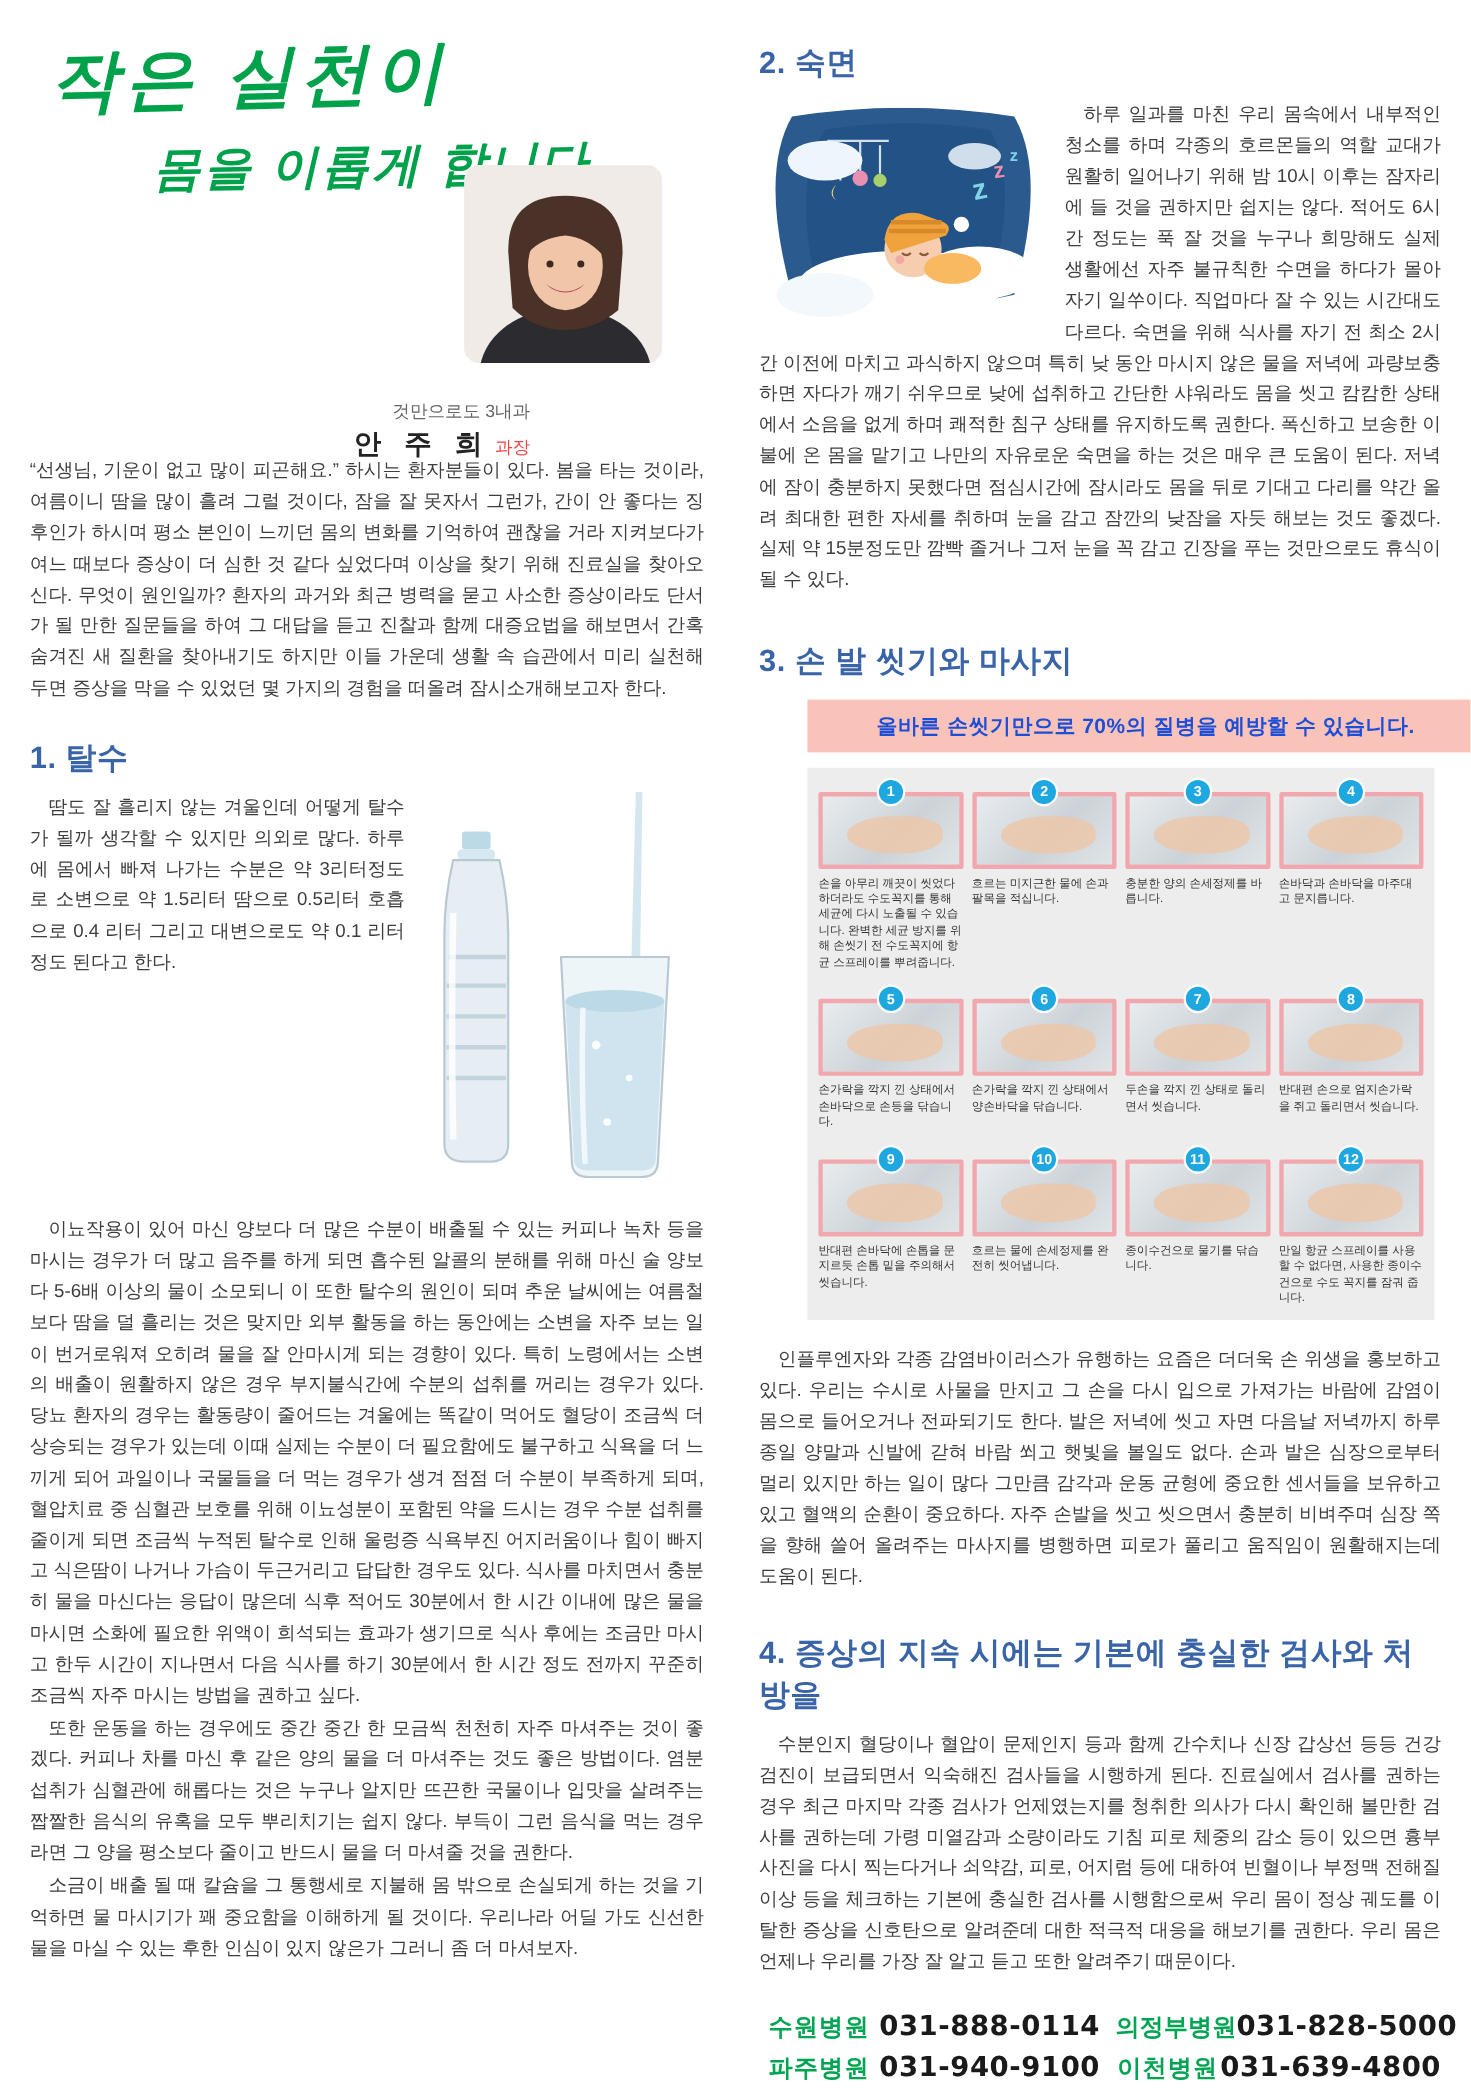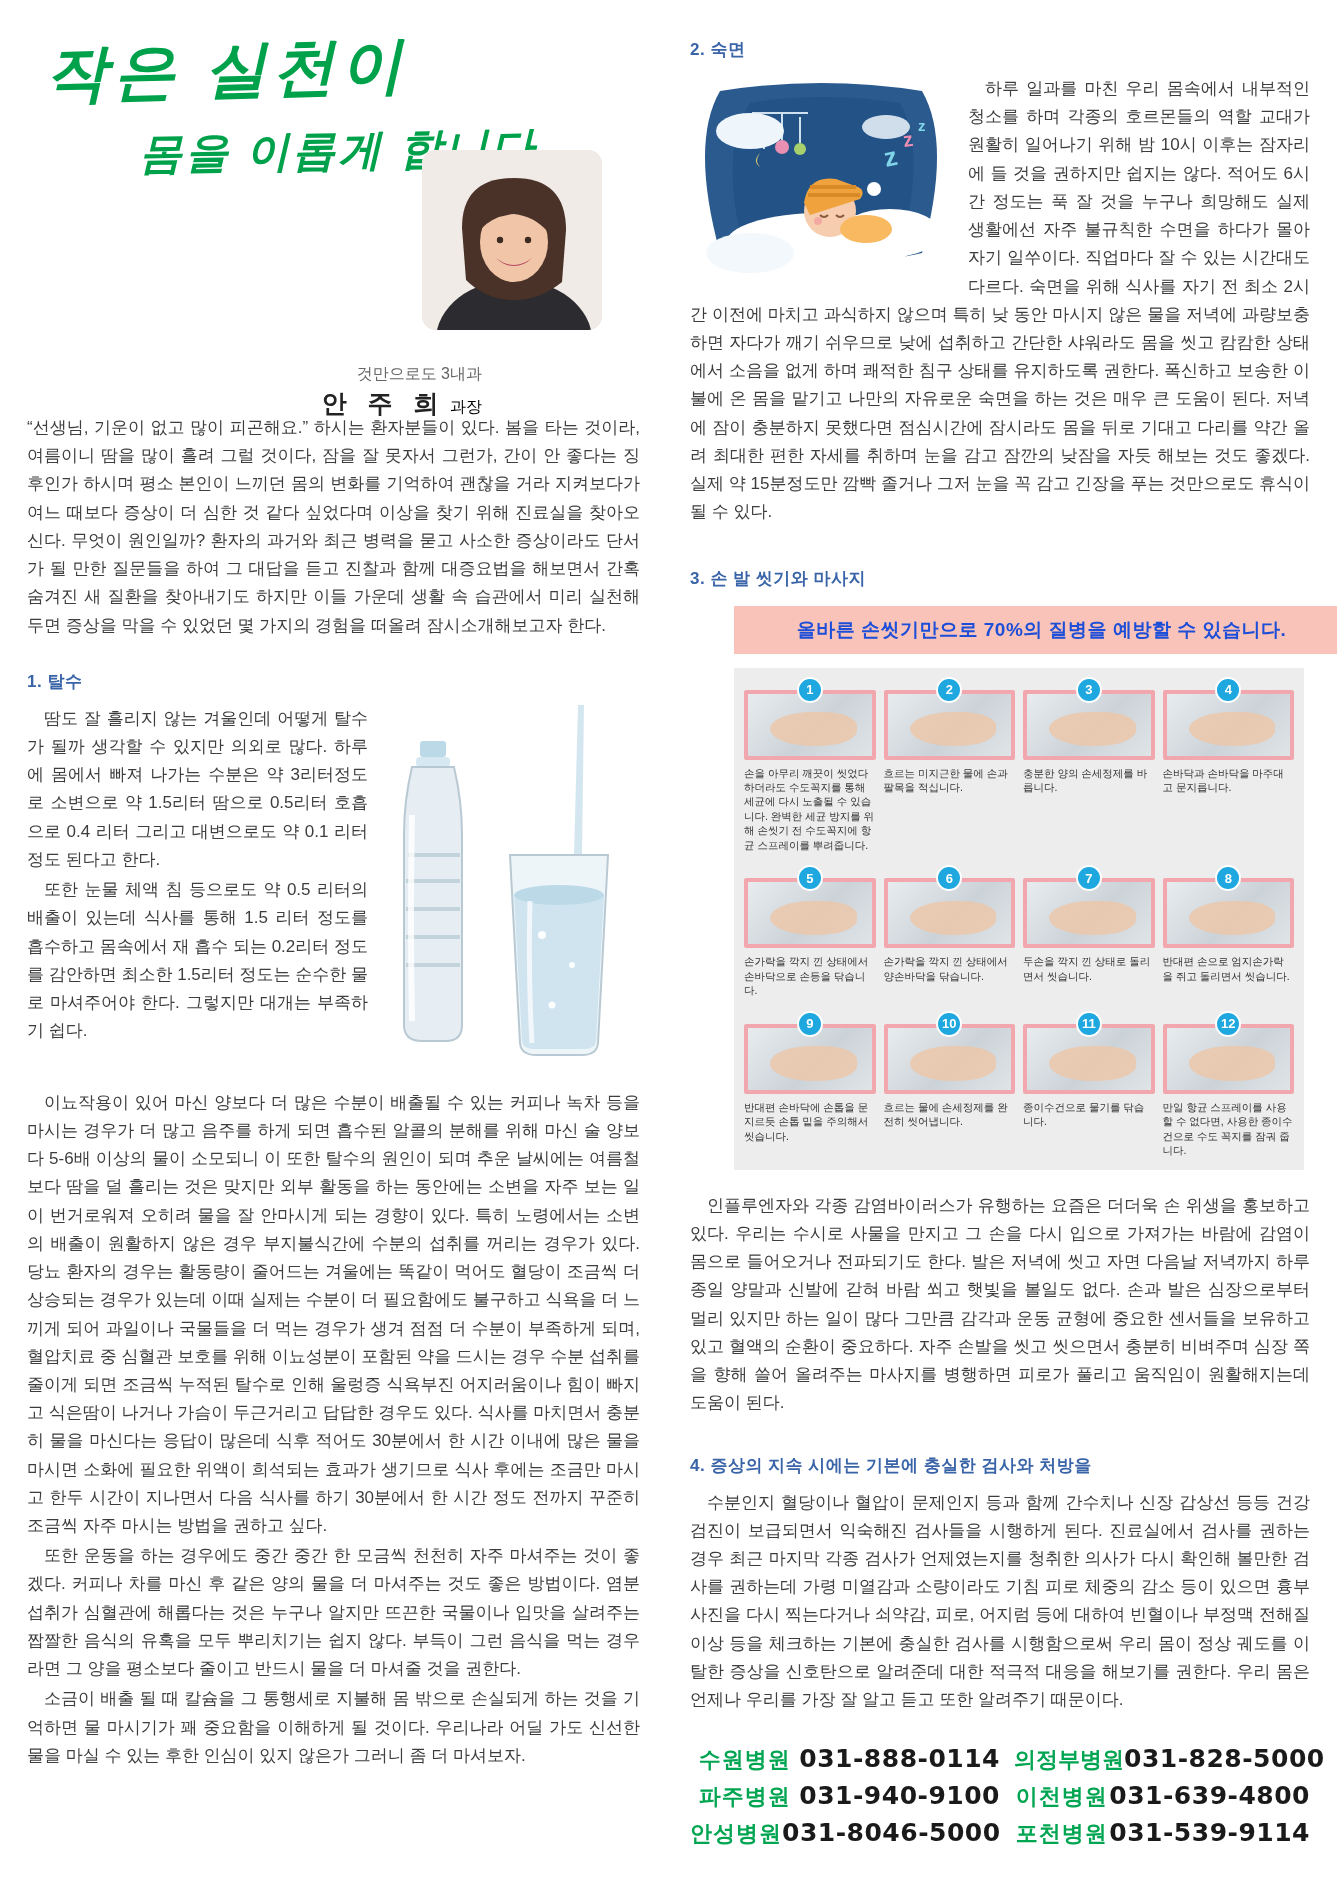--- a/index.html
+++ b/index.html
@@ -13,27 +13,27 @@
   .header { position:relative; height:408px; }
   .callig-1 { position:absolute; left:18px; top:28px; color:#00a14b; font-size:62px; font-weight:bold;
               font-style:italic; transform:rotate(-1.5deg); letter-spacing:6px; }
   .callig-2 { position:absolute; left:112px; top:122px; color:#00a14b; font-size:43px; font-weight:bold;
               font-style:italic; transform:rotate(-1deg); letter-spacing:3px; }
   .doctor-photo { position:absolute; left:395px; top:150px; width:180px; height:180px;
                   border-radius:14px; overflow:hidden; background:#f2ece9; }
   .byline { position:absolute; right:158px; top:364px; text-align:right; white-space:nowrap; }
   .byline .affil { color:#666; font-size:16px; margin-bottom:2px; }
   .byline .dname { color:#222; font-size:25px; font-weight:bold; letter-spacing:7px;text-align:center; }
-  .byline .dtitle { color:#000000; font-size:16px; font-weight:normal; letter-spacing:0; }
+  .byline .dtitle { color:#ef4444; font-size:16px; font-weight:normal; letter-spacing:0; }
 
   
   p.body { color:#3d3d3d; font-size:17px; line-height:1.66; text-align:justify; }
   p.body + p.body { margin-top:2px; }
   .indent { text-indent:17px; }
-  h2.sec { color:#3a64a8; font-size:17px; font-weight:bold; letter-spacing:0.5px; }
+  h2.sec { color:#3a64a8; font-size:28px; font-weight:bold; letter-spacing:0.5px; }
 
   .intro { margin-top:6px; }
   .h-talsu { margin:30px 0 12px 0; }
 
   
   .water-wrap { overflow:hidden; }
   .water-fig { float:right; width:258px; height:372px; margin:0 0 6px 14px; background:#fff; }
 
   .after-water { margin-top:6px; }
   .sleep-wrap { overflow:hidden; }
@@ -122,21 +122,20 @@
           <path d="M128 150 L226 150 L216 338 Q215 350 200 350 L154 350 Q139 350 138 338 Z" fill="#eef5f8" stroke="#b9c9d3" stroke-width="2"></path>
           <path d="M132 190 L222 190 L214 336 Q213 344 202 344 L152 344 Q141 344 140 336 Z" fill="#cfe4ef"></path>
           <ellipse cx="177" cy="190" rx="45" ry="10" fill="#bcd9e8"></ellipse>
           <circle cx="160" cy="230" r="4" fill="#ffffff" opacity="0.9"></circle>
           <circle cx="190" cy="260" r="3" fill="#ffffff" opacity="0.9"></circle>
           <circle cx="170" cy="300" r="3.5" fill="#ffffff" opacity="0.9"></circle>
           <path d="M148 196 Q146 270 150 338" stroke="#ffffff" stroke-width="5" fill="none" opacity="0.7"></path>
         </svg>
       </div>
       <p class="body indent">땀도 잘 흘리지 않는 겨울인데 어떻게 탈수가 될까 생각할 수 있지만 의외로 많다. 하루에 몸에서 빠져 나가는 수분은 약 3리터정도로 소변으로 약 1.5리터 땀으로 0.5리터 호흡으로 0.4 리터 그리고 대변으로도 약 0.1 리터정도 된다고 한다.</p>
-      <p class="body indent">또한 눈물 체액 침 등으로도 약 0.5 리터의 배출이 있는데 식사를 통해 1.5 리터 정도를 흡수하고 몸속에서 재 흡수 되는 0.2리터 정도를 감안하면 최소한 1.5리터 정도는 순수한 물로 마셔주어야 한다. 그렇지만 대개는 부족하기 쉽다.</p>
     </div>
 
     <p class="body indent after-water">이뇨작용이 있어 마신 양보다 더 많은 수분이 배출될 수 있는 커피나 녹차 등을 마시는 경우가 더 많고 음주를 하게 되면 흡수된 알콜의 분해를 위해 마신 술 양보다 5-6배 이상의 물이 소모되니 이 또한 탈수의 원인이 되며 추운 날씨에는 여름철보다 땀을 덜 흘리는 것은 맞지만 외부 활동을 하는 동안에는 소변을 자주 보는 일이 번거로워져 오히려 물을 잘 안마시게 되는 경향이 있다. 특히 노령에서는 소변의 배출이 원활하지 않은 경우 부지불식간에 수분의 섭취를 꺼리는 경우가 있다. 당뇨 환자의 경우는 활동량이 줄어드는 겨울에는 똑같이 먹어도 혈당이 조금씩 더 상승되는 경우가 있는데 이때 실제는 수분이 더 필요함에도 불구하고 식욕을 더 느끼게 되어 과일이나 국물들을 더 먹는 경우가 생겨 점점 더 수분이 부족하게 되며, 혈압치료 중 심혈관 보호를 위해 이뇨성분이 포함된 약을 드시는 경우 수분 섭취를 줄이게 되면 조금씩 누적된 탈수로 인해 울렁증 식욕부진 어지러움이나 힘이 빠지고 식은땀이 나거나 가슴이 두근거리고 답답한 경우도 있다. 식사를 마치면서 충분히 물을 마신다는 응답이 많은데 식후 적어도 30분에서 한 시간 이내에 많은 물을 마시면 소화에 필요한 위액이 희석되는 효과가 생기므로 식사 후에는 조금만 마시고 한두 시간이 지나면서 다음 식사를 하기 30분에서 한 시간 정도 전까지 꾸준히 조금씩 자주 마시는 방법을 권하고 싶다.</p>
     <p class="body indent">또한 운동을 하는 경우에도 중간 중간 한 모금씩 천천히 자주 마셔주는 것이 좋겠다. 커피나 차를 마신 후 같은 양의 물을 더 마셔주는 것도 좋은 방법이다. 염분 섭취가 심혈관에 해롭다는 것은 누구나 알지만 뜨끈한 국물이나 입맛을 살려주는 짭짤한 음식의 유혹을 모두 뿌리치기는 쉽지 않다. 부득이 그런 음식을 먹는 경우라면 그 양을 평소보다 줄이고 반드시 물을 더 마셔줄 것을 권한다.</p>
     <p class="body indent">소금이 배출 될 때 칼슘을 그 통행세로 지불해 몸 밖으로 손실되게 하는 것을 기억하면 물 마시기가 꽤 중요함을 이해하게 될 것이다. 우리나라 어딜 가도 신선한 물을 마실 수 있는 후한 인심이 있지 않은가 그러니 좀 더 마셔보자.</p>
   </div>
 
   <div class="col-right">
 
     <h2 class="sec" style="margin-top:38px;">2. 숙면</h2>

